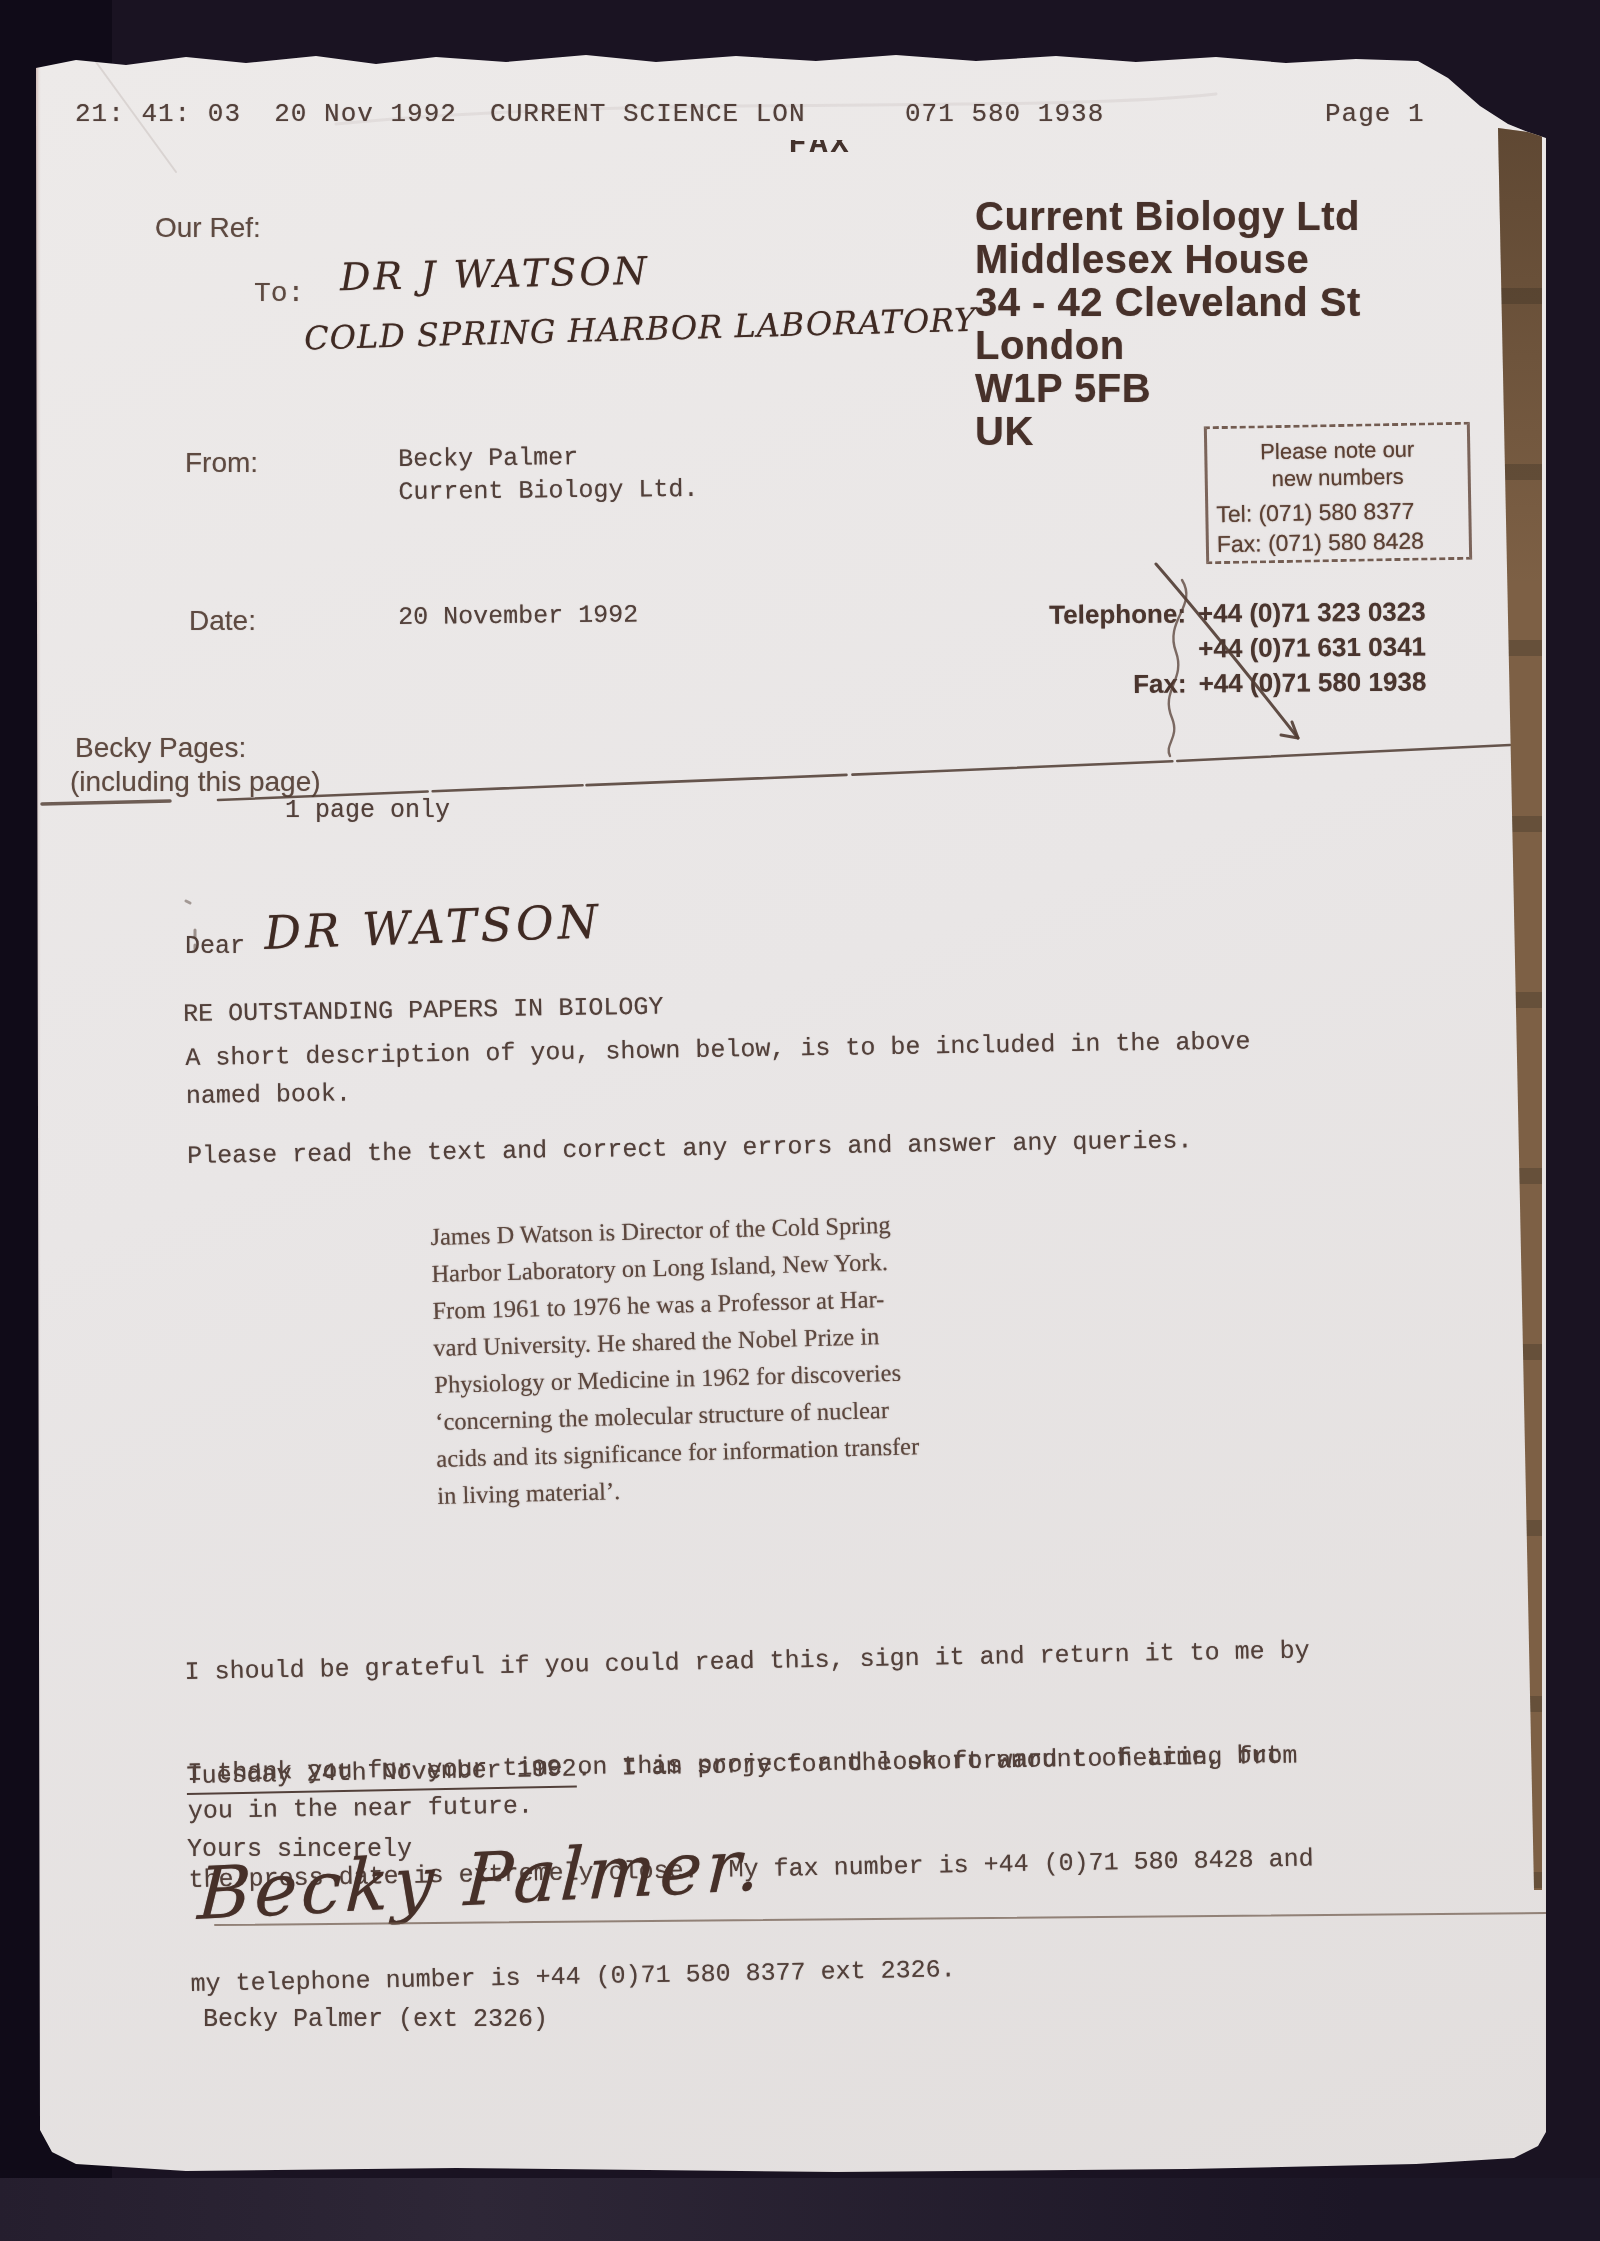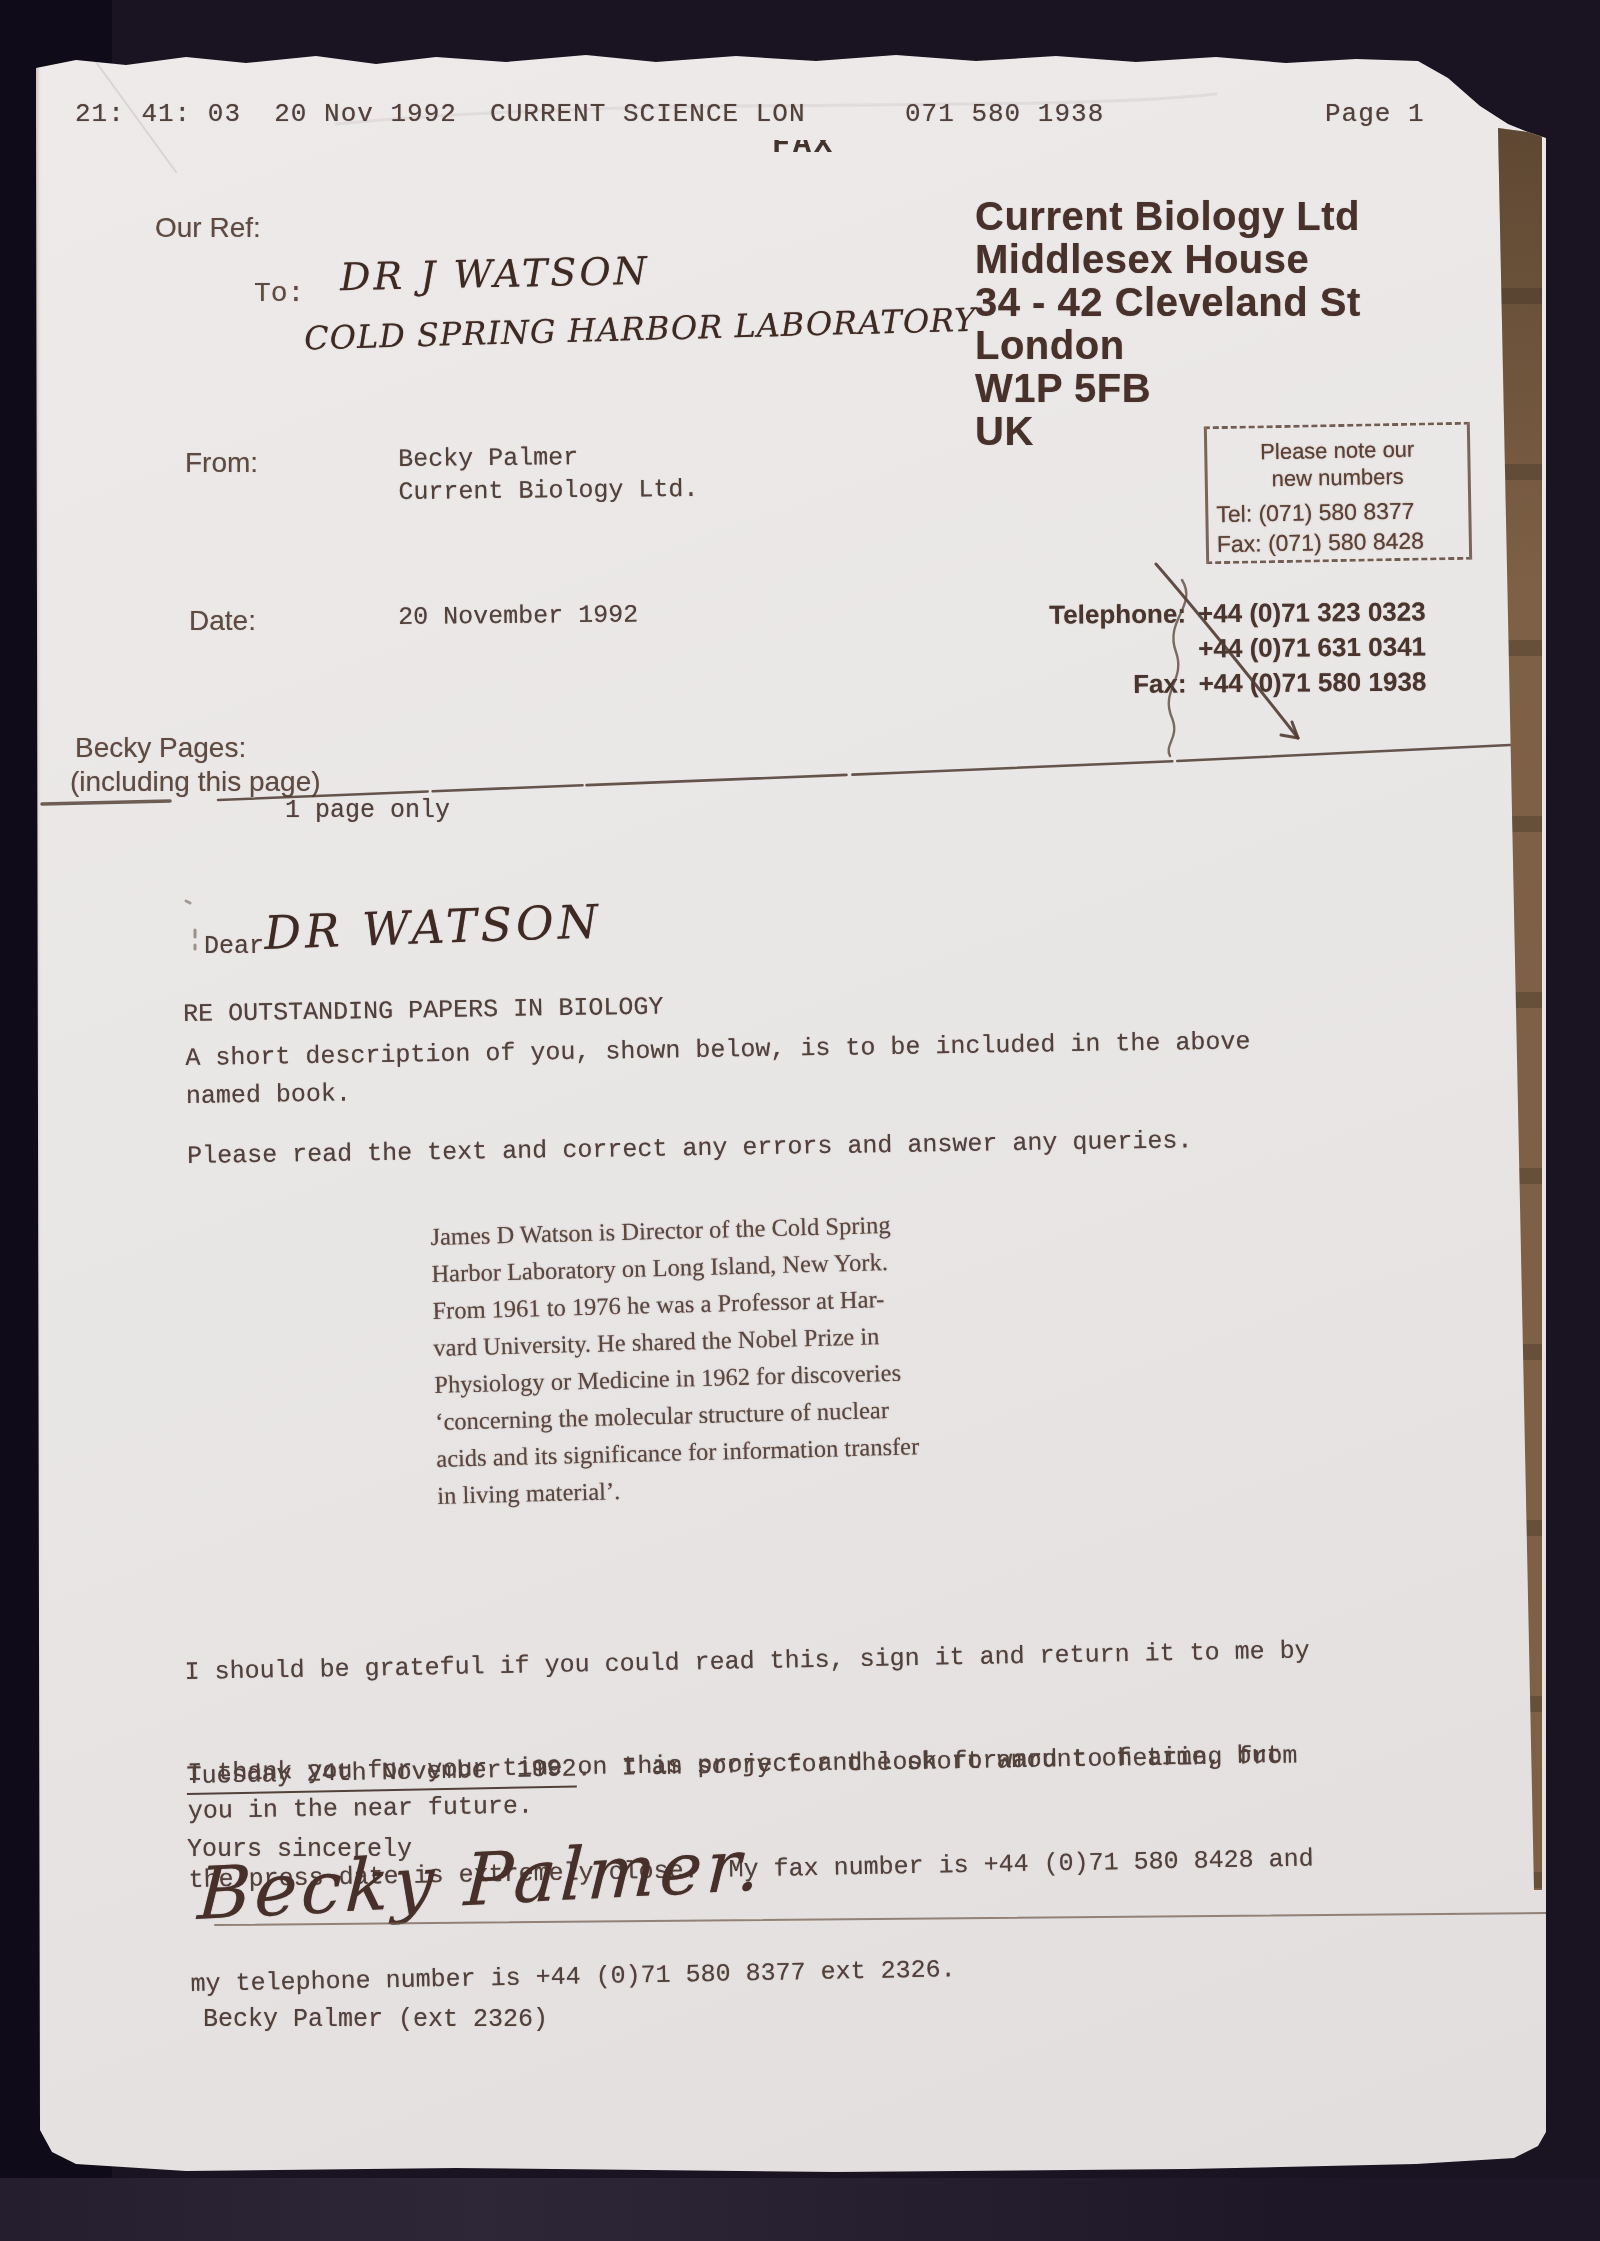--- a/index.html
+++ b/index.html
@@ -45,21 +45,21 @@
   .stamp .n{ font-size:23px;line-height:30px;padding-left:8px;margin-top:6px;}
   .hw{font-family:"DejaVu Serif",serif;font-style:italic;color:#3f2a23;
     text-shadow:0 0 1px rgba(63,42,35,.55);white-space:pre;}
   .serifp{font-family:"Liberation Serif","DejaVu Serif",serif;font-size:24.5px;
     line-height:37px;color:#5c473e;text-shadow:0 0 1.3px rgba(92,71,62,.6);
     width:640px;transform:rotate(-1.5deg);transform-origin:left top;}
   .underl{border-bottom:2px solid currentColor;padding-bottom:2px;}
   .sig{font-family:"DejaVu Serif",serif;font-style:italic;font-size:72px;
     letter-spacing:4px;color:#463029;transform:rotate(-3deg) skewX(-6deg);
     transform-origin:left center;text-shadow:0 0 1px rgba(70,48,41,.5);}
-  .fax-clip{left:736px;top:88px;width:96px;height:26px;overflow:hidden;}
+  .fax-clip{left:736px;top:88px;width:96px;height:26px;overflow:hidden;text-align:center;}
   .fax-clip span{display:block;margin-top:-13px;font-family:"Liberation Mono","DejaVu Sans Mono",monospace;
     font-weight:bold;font-size:30px;letter-spacing:3px;color:#44322c;}
   .r1{transform:rotate(-.9deg);transform-origin:left top;}
   .r2{transform:rotate(-1.1deg);transform-origin:left top;}
   .r3{transform:rotate(-.6deg);transform-origin:left top;}
   .marks{left:0;top:0;width:1510px;height:2120px;pointer-events:none;}
 </style>
 </head>
 <body>
 
@@ -98,21 +98,21 @@
     <div class="n">Tel: (071) 580 8377</div>
     <div class="n" style="margin-top:0;">Fax: (071) 580 8428</div>
   </div>
 
   <div class="abs phones" style="left:790px;top:545px;">
     <div><span>Telephone:</span><span class="val">+44 (0)71 323 0323</span></div>
     <div><span class="val">+44 (0)71 631 0341</span></div>
     <div><span>Fax:</span><span class="val">+44 (0)71 580 1938</span></div>
   </div>
 
-  <div class="abs typ" style="left:149px;top:878px;margin-left:19px;">Dear</div>
+  <div class="abs typ" style="left:149px;top:878px;">Dear</div>
   <div class="abs hw" style="left:228px;top:848px;font-size:46px;letter-spacing:4px;transform:rotate(-2deg);">DR WATSON</div>
 
   <div class="abs typ r1" style="left:147px;top:946px;">RE OUTSTANDING PAPERS IN BIOLOGY</div>
 
   <div class="abs typ r1" style="left:149px;top:988px;line-height:38px;">A short description of you, shown below, is to be included in the above<br>named book.</div>
 
   <div class="abs typ r1" style="left:151px;top:1088px;">Please read the text and correct any errors and answer any queries.</div>
 
   <div class="abs serifp" style="left:394px;top:1166px;">James D Watson is Director of the Cold Spring<br>Harbor Laboratory on Long Island, New York.<br>From 1961 to 1976 he was a Professor at Har-<br>vard University. He shared the Nobel Prize in<br>Physiology or Medicine in 1962 for discoveries<br>‘concerning the molecular structure of nuclear<br>acids and its significance for information transfer<br>in living material’.</div>
 

